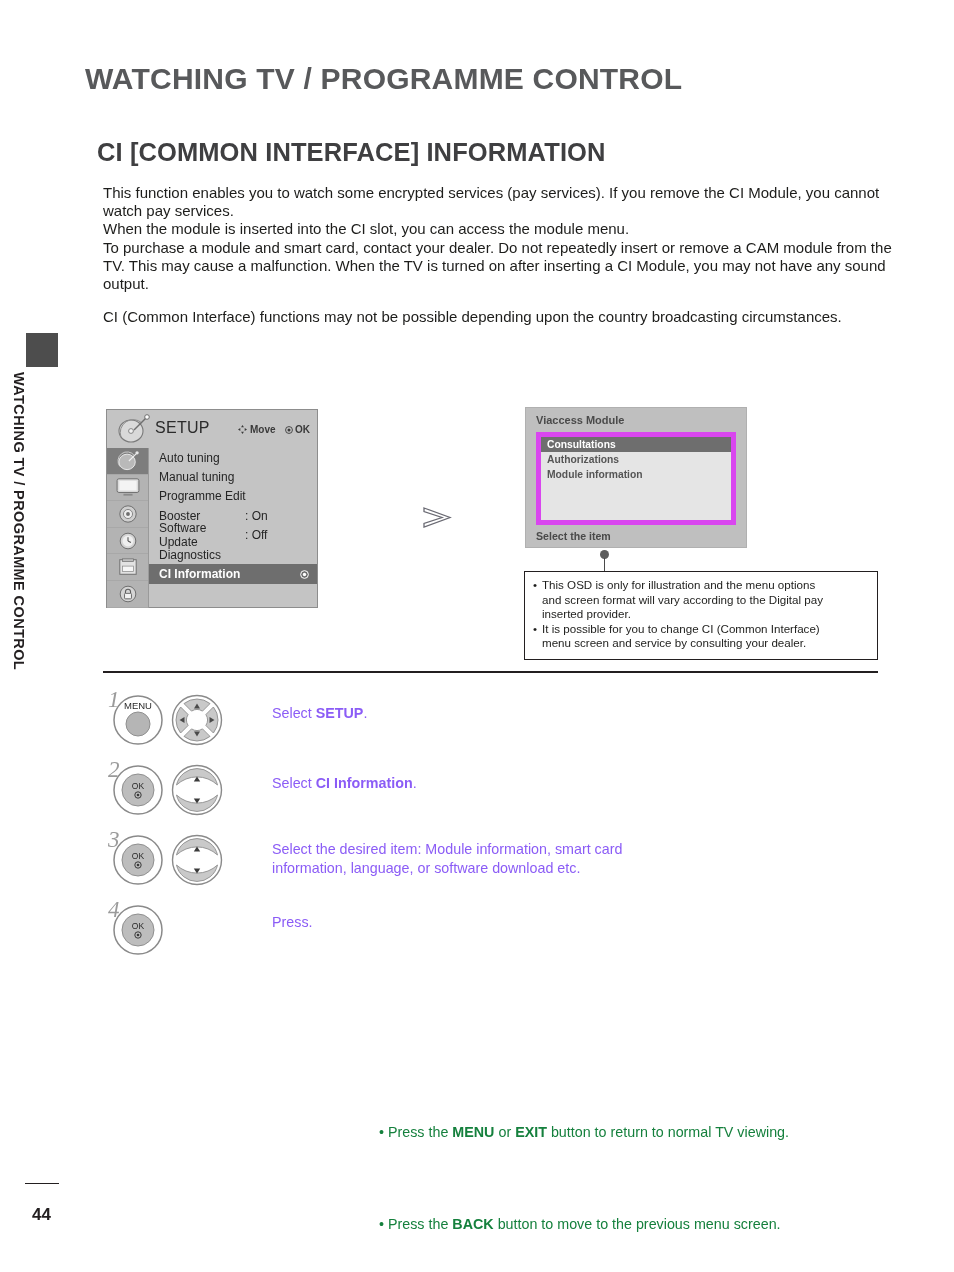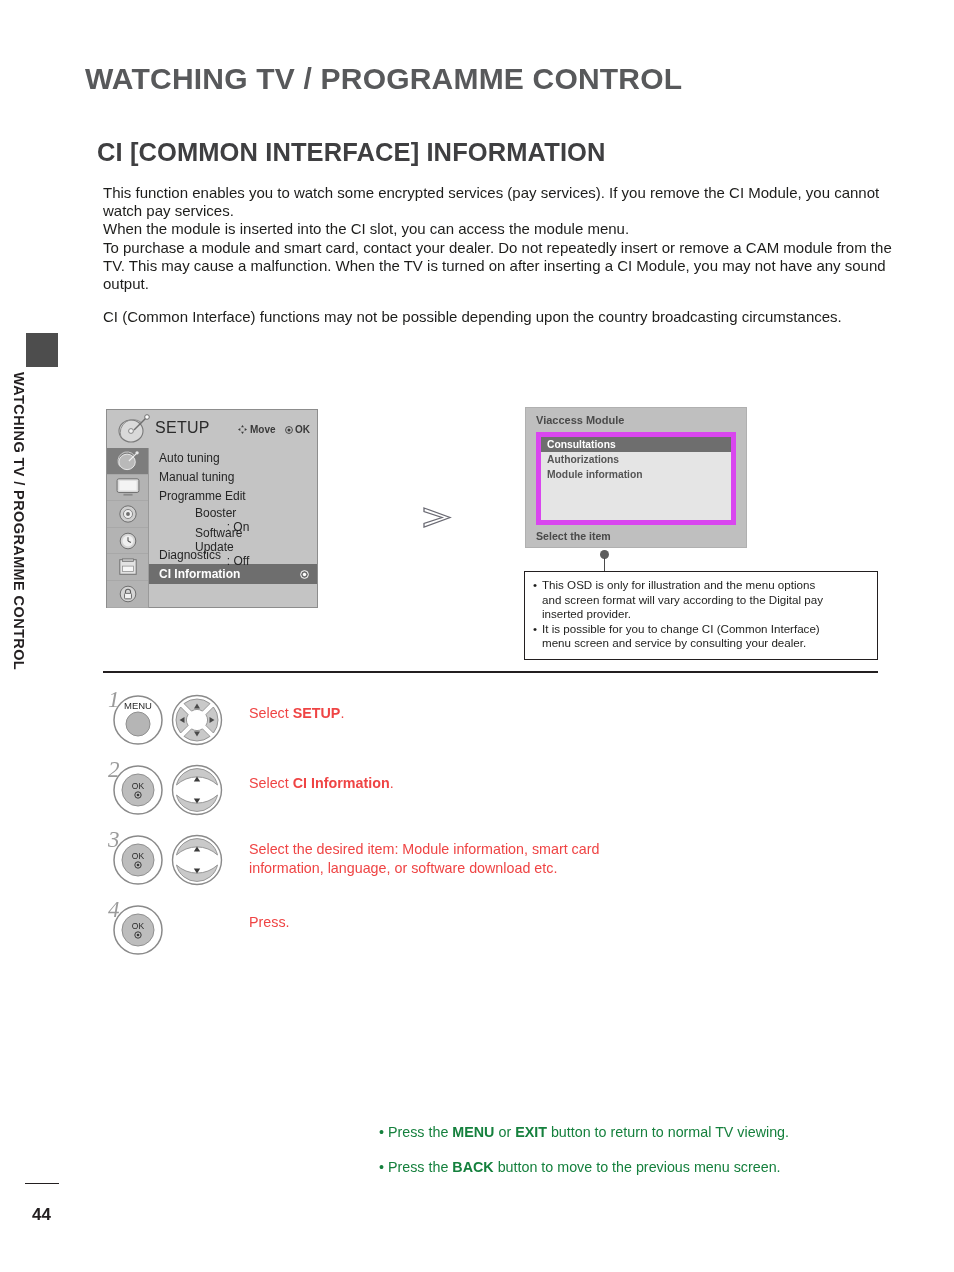--- a/index.html
+++ b/index.html
@@ -80,21 +80,21 @@
     height: 26.6px; display: flex; align-items: center; justify-content: center;
     border-bottom: 1px solid #a8a8a8;
   }
   .osd-ico.sel { background: #7d7d7d; }
   .osd-list { flex: 1; position: relative; }
   .osd-row {
     height: 19.4px; padding-left: 10px;
     font-size: 12px; color: #252525;
     display: flex; align-items: center;
   }
-  .osd-row.kv { padding-right: 0; flex-direction: column; }
+  .osd-row.kv { padding-right: 0; }
   .osd-row.kv .k { width: 86px; }
   .osd-row.hl {
     background: #6e6e6e; color: #ffffff; font-weight: bold;
     justify-content: space-between; padding-right: 8px;
   }
 
   
   .big-arrow { position: absolute; left: 422px; top: 506px; }
 
   
@@ -144,21 +144,21 @@
   }
   .co-bullet { width: 9px; flex: none; }
   .co-txt { flex: 1; text-align: justify; }
   .co-txt.nojust { text-align: left; }
   .step-num {
     position: absolute; font-size: 23px; color: #9b9b9b;
     font-family: "Liberation Serif", serif; font-style: italic;
   }
   .step-text {
     position: absolute;
-    font-size: 14.3px; line-height: 19px; color: #ef4444;
+    font-size: 14.3px; line-height: 19px; color: #8b5cf6; margin-left: 23px;
   }
 
   
   .note {
     position: absolute; left: 379px;
     font-size: 14.3px; color: #15803d;
   }
   .note b { font-weight: bold; }
 
   .foot-rule {
@@ -413,20 +413,20 @@
     <circle cx="26" cy="26" r="16" fill="#bdbdbd" stroke="#8f8f8f" stroke-width="1"></circle>
     <text x="26" y="25" text-anchor="middle" font-size="8.5" font-family="Liberation Sans, sans-serif" fill="#2b2b2b">OK</text>
     <circle cx="26" cy="31" r="3.2" fill="none" stroke="#3a3a3a" stroke-width="1"></circle>
     <circle cx="26" cy="31" r="1.3" fill="#3a3a3a"></circle>
   </svg>
   <div class="step-text" style="left:249px; top:913px;">Press.</div>
 
   <div class="note" style="top:1124px;">
     <span>• Press the </span><b>MENU</b><span> or </span><b>EXIT</b><span> button to return to normal TV viewing.</span>
   </div>
-  <div class="note" style="top:1159px;">
+  <div class="note" style="top:1216px;">
     <span>• Press the </span><b>BACK</b><span> button to move to the previous menu screen.</span>
   </div>
 
   <div class="foot-rule"></div>
   <div class="page-num">44</div>
 
 </div>
 
 </body></html>

